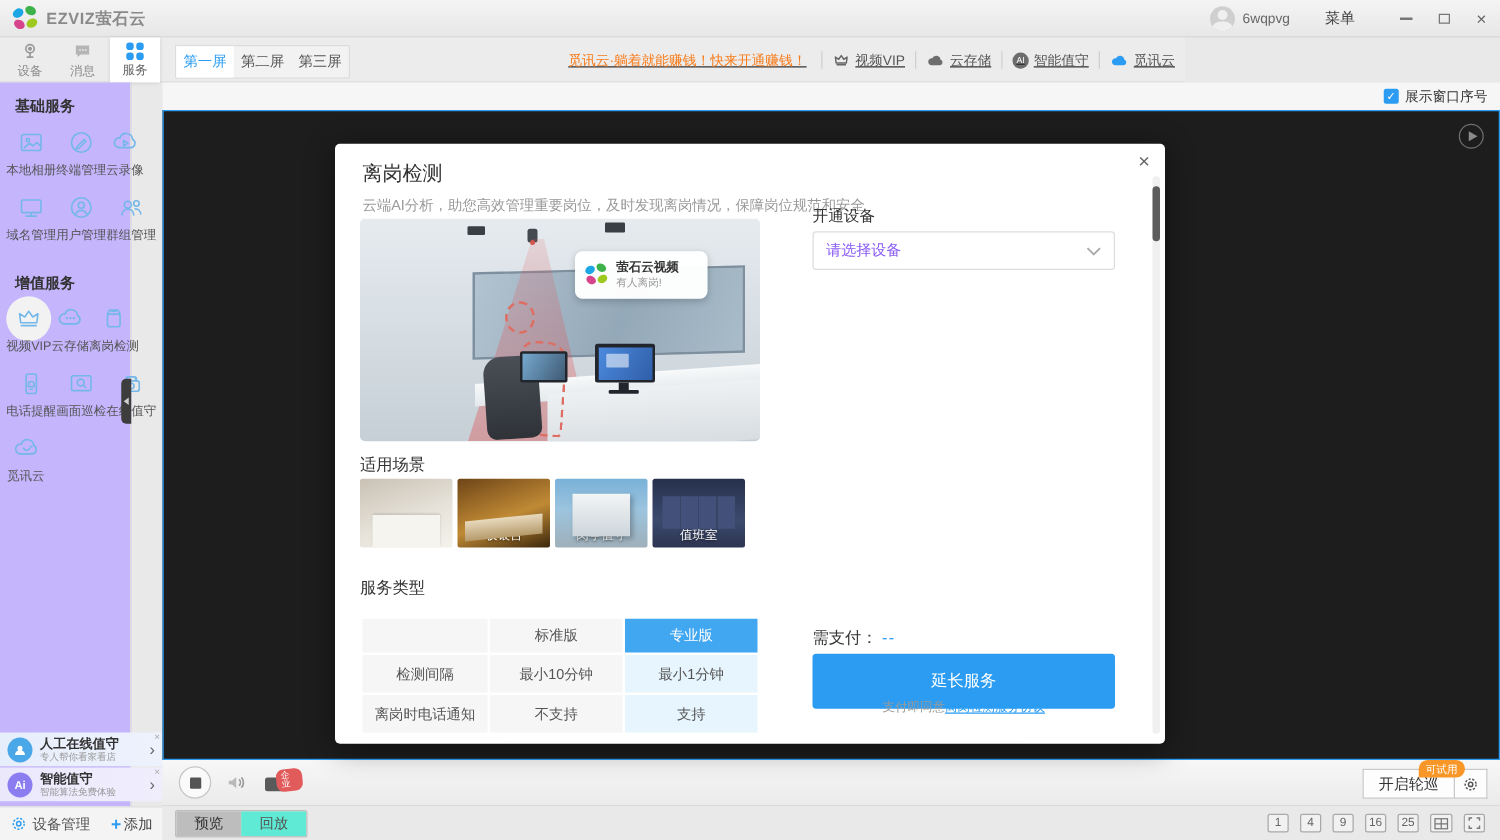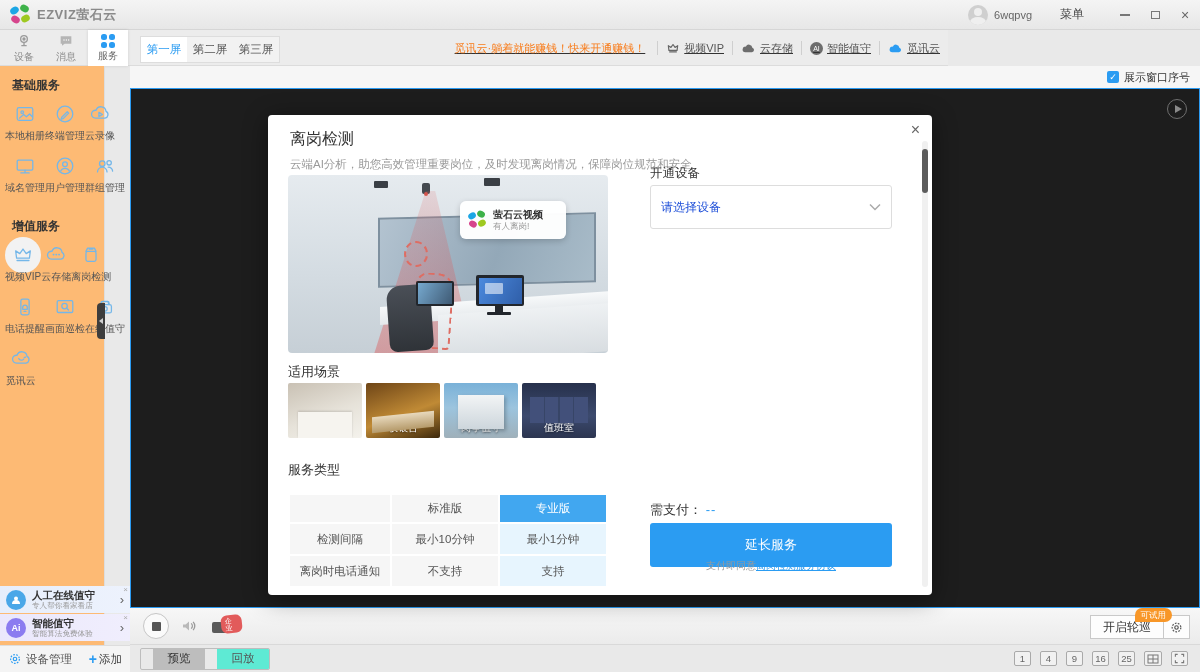--- a/index.html
+++ b/index.html
@@ -35,21 +35,21 @@
   .tb-sep { width:1px; height:14px; background:#cfcfcf; }
   .tb-link { display:flex; align-items:center; gap:4px; font-size:11px; color:#555; }
   .ai-badge { width:13px; height:13px; border-radius:50%; background:#6d6d6d; color:#fff; font-size:7px; display:flex; align-items:center; justify-content:center; }
 
   
   .subbar { position:absolute; left:130px; top:66px; width:1070px; height:22px; background:#f6f6f6; display:flex; align-items:center; justify-content:flex-end; padding-right:10px; gap:5px; }
   .chk { width:12px; height:12px; background:#2b9cf2; border-radius:2px; color:#fff; font-size:9px; display:flex; align-items:center; justify-content:center; }
   .subbar-label { font-size:11px; color:#333; }
 
   
-  .sidebar { position:absolute; left:0; top:66px; width:105px; bottom:0; background:#fdba74; border-right:1px solid #ddd; }
+  .sidebar { position:absolute; left:0; top:66px; width:105px; bottom:0; background:#c4b5fd; border-right:1px solid #ddd; }
   .sec-title { font-size:12px; font-weight:bold; color:#333; padding:11px 0 9px 12px; }
   .svc-row { display:flex; justify-content:space-between; padding:0 5px; margin-bottom:12px; }
   .svc-item { width:41px; display:flex; flex-direction:column; align-items:center; gap:4px; font-size:10px; color:#555; white-space:nowrap; }
   .svc-item svg { stroke:#74b7e9; fill:none; stroke-width:1.4; stroke-linecap:round; stroke-linejoin:round; }
   .vip-hl { position:relative; }
   .vip-hl::before { content:""; position:absolute; top:-7px; left:50%; margin-left:-18px; width:36px; height:36px; border-radius:50%; background:#f2f2f2; z-index:0; }
   .vip-hl svg, .vip-hl span { position:relative; z-index:1; }
   .collapse-handle { position:absolute; right:-1px; top:237px; width:8px; height:36px; background:#3d3d3d; border-radius:4px 0 0 4px; display:flex; align-items:center; justify-content:center; }
   .collapse-handle::before { content:""; width:0; height:0; border-top:3px solid transparent; border-bottom:3px solid transparent; border-right:4px solid #cfcfcf; }
   .promo-card { position:absolute; left:0; width:130px; height:27px; display:flex; align-items:center; padding:0 6px; gap:6px; }
@@ -82,21 +82,21 @@
   .talk-cam::after { content:""; position:absolute; right:-4px; top:2px; width:0; height:0; border-left:4px solid #5a5a5a; border-top:3px solid transparent; border-bottom:3px solid transparent; }
   .talk-badge { position:absolute; left:9px; top:-2px; background:#e25b5b; color:#fff; font-size:7px; line-height:1; padding:2px 4px; border-radius:6px; transform:rotate(-6deg); }
   .patrol-wrap { position:absolute; right:10px; top:7px; display:flex; }
   .btn-patrol { height:24px; padding:0 12px; background:#fdfdfd; border:1px solid #c9c9c9; font-size:12px; color:#333; display:flex; align-items:center; }
   .btn-gear { width:26px; height:24px; background:#fdfdfd; border:1px solid #c9c9c9; border-left:none; display:flex; align-items:center; justify-content:center; }
   .trial-badge { position:absolute; right:18px; top:-7px; background:#f89728; color:#fff; font-size:8.5px; line-height:1; padding:2.5px 6px; border-radius:7px 7px 7px 0; }
 
   
   .bottombar { position:absolute; left:130px; top:645px; width:1070px; height:27px; background:#e9e9e9; display:flex; align-items:center; }
   .pv-group { display:flex; margin-left:10px; border:1px solid #bdbdbd; border-radius:2px; overflow:hidden; }
-  .pv-btn { width:52px; height:20px; display:flex; align-items:center; justify-content:center; font-size:11.5px;margin-left:12px; }
+  .pv-btn { width:52px; height:20px; display:flex; align-items:center; justify-content:center; font-size:11.5px; }
   .pv-on { background:#bdbdbd; color:#333; }
   .pv-off { background:#5eead4; color:#555; }
   .grid-btns { margin-left:auto; display:flex; align-items:center; gap:9px; padding-right:12px; }
   .gbtn { min-width:17px; height:15px; padding:0 2px; border:1px solid #a9a9a9; border-radius:2px; background:#f1f1f1; color:#666; font-size:9.5px; display:flex; align-items:center; justify-content:center; }
 
   
   .modal { position:absolute; left:268px; top:115px; width:664px; height:480px; background:#fff; border-radius:4px; box-shadow:0 4px 24px rgba(0,0,0,.45); }
   .modal-close { position:absolute; right:12px; top:6px; font-size:16px; color:#666; }
   .m-scroll { position:absolute; right:4px; top:26px; bottom:8px; width:6px; background:#f0f0f0; border-radius:3px; }
   .m-thumb { position:absolute; left:0; top:8px; width:6px; height:44px; background:#5c5c5c; border-radius:3px; }
@@ -155,21 +155,21 @@
   .svc-table td { background:#f6f6f6; text-align:center; font-size:11.5px; color:#555; height:27px; }
   .svc-table tr + tr td { height:30px; }
   .svc-table td.pro { background:#e7f5fe; }
   .svc-table td.pro-h { background:#41a7f0; color:#fff; }
   .svc-table td:nth-child(1) { width:100px; }
   .svc-table td:nth-child(2) { width:106px; }
   .svc-table td:nth-child(3) { width:106px; }
 
   
   .dev-label { position:absolute; left:382px; top:50px; font-size:12.5px; color:#333; }
-  .select { position:absolute; left:382px; top:70px; width:242px; height:44px; border:1px solid #ddd; border-radius:3px; display:flex; align-items:center; padding:0 10px; color:#1d4ed8; font-size:12px;justify-content:space-between; }
+  .select { position:absolute; left:382px; top:70px; width:242px; height:31px; border:1px solid #ddd; border-radius:3px; display:flex; align-items:center; padding:0 10px; color:#8b5cf6; font-size:12px;justify-content:space-between; }
   .select svg { margin-left:auto; stroke:#aaa; fill:none; stroke-width:1.5; }
   .pay-line { position:absolute; left:382px; top:386px; font-size:13px; color:#333; }
   .pay-amount { color:#2b9cf2; letter-spacing:1px; }
   .btn-extend { position:absolute; left:382px; top:408px; width:242px; height:44px; background:#2b9cf2; border-radius:3px; color:#fff; font-size:13px; display:flex; align-items:center; justify-content:center; }
   .agreement { position:absolute; left:382px; top:444px; width:242px; text-align:center; font-size:10px; color:#999; }
   .agreement .lnk { color:#2b9cf2; text-decoration:underline; }
 </style>
 </head>
 <body>
 

